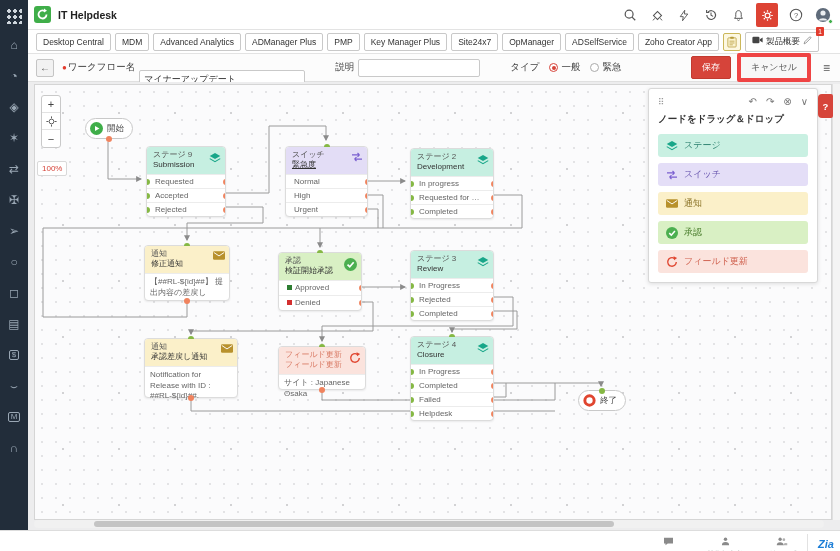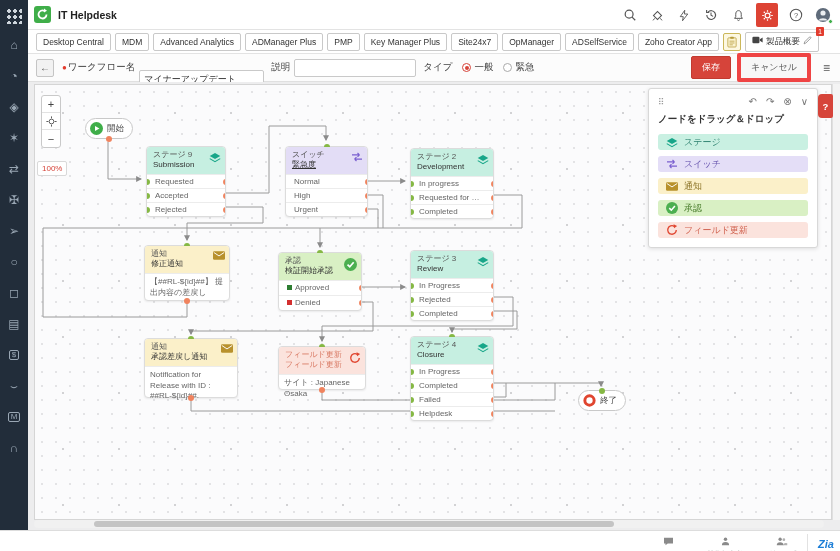--- a/index.html
+++ b/index.html
@@ -37,23 +37,23 @@
     min-width:8px; height:9px; line-height:9px; text-align:center; border-radius:1px; padding:0 1px; }
 
   
   #toolbar { position:absolute; left:28px; top:54px; right:0; height:28px; background:#fcfcfc; border-bottom:1px solid #e0e0e0;
     display:flex; align-items:center; font-size:9.5px; color:#444; }
   .back-btn { width:18px; height:18px; border:1px solid #c5c5c5; background:#f2f2f2; border-radius:2px; margin:0 8px;
     display:flex; align-items:center; justify-content:center; font-size:10px; color:#555; cursor:pointer; }
   .req { color:#e23c2e; margin-right:1px; font-size:8px; }
   .tb-input { height:18px; border:1px solid #c9c9c9; border-radius:2px; font-size:9px; padding:0 4px; color:#333;
     font-family:"Liberation Sans","DejaVu Sans",sans-serif; }
-  #wf-name { width:125px; margin-left:4px;margin-top:23px; }
+  #wf-name { width:166px; margin-left:4px;margin-top:23px; }
   #wf-desc { width:122px; margin-left:4px; }
-  .tb-label { margin-left:7px;text-align:right; }
+  .tb-label { margin-left:30px;text-align:right; }
   .radio { width:9px; height:9px; border:1px solid #aaa; border-radius:50%; display:inline-block; margin:0 3px 0 10px;
     vertical-align:-1px; position:relative; cursor:pointer; background:#fff; }
   .radio.on { border-color:#d6443a; }
   .radio.on::after { content:""; position:absolute; left:1.5px; top:1.5px; width:4px; height:4px; border-radius:50%; background:#d6443a; }
   .tb-spacer { flex:1; }
   .btn-save { background:#d6443a; color:#fff; border:1px solid #c23a30; border-radius:2px; font-size:9px;
     padding:4px 10px; cursor:pointer; }
   .btn-cancel { background:#f7f7f7; color:#555; border:4px solid #ef4444; border-radius:2px; font-size:9px;
     padding:4px 10px; margin-left:6px; cursor:pointer; }
   .tb-menu { font-size:12px; color:#555; margin:0 10px 0 12px; cursor:pointer; }
@@ -102,21 +102,21 @@
     display:flex; align-items:center; gap:4px; padding:0 8px 0 4px; font-size:8.5px; color:#444; cursor:move; }
 
   
   #palette { position:absolute; left:648px; top:88px; width:170px; background:#fff; border:1px solid #d8d8d8;
     border-radius:3px; box-shadow:0 1px 4px rgba(0,0,0,.12); padding:6px 9px 9px; z-index:10; }
   .pal-top { display:flex; align-items:center; height:14px; margin-bottom:4px; }
   .pal-drag { color:#9a9a9a; font-size:9px; cursor:grab; }
   .pal-top .sp { flex:1; }
   .pal-act { color:#777; font-size:10px; margin-left:9px; cursor:pointer; line-height:1; }
   .pal-title { font-size:9.5px; font-weight:bold; color:#333; margin:4px 0 8px; }
-  .pal-item { height:16px; border-radius:3px; display:flex; align-items:center; gap:6px; padding:0 8px;
+  .pal-item { height:23px; border-radius:3px; display:flex; align-items:center; gap:6px; padding:0 8px;
     font-size:9px; color:#444; margin-bottom:6px; cursor:grab; }
   .pal-item:last-child { margin-bottom:0; }
   .pi-stage { background:#c9f0e2; color:#2a7f6d; }
   .pi-cond { background:#cfe9fb; color:#2b6ea8; }
   .pi-switch { background:#e4def7; color:#6a58b0; }
   .pi-notif { background:#fbf0c9; color:#8a7226; }
   .pi-appr { background:#d9f0c4; color:#4a7d2d; }
   .pi-field { background:#fbe3dd; color:#cf5f4c; }
 
   #help-tab { position:absolute; left:818px; top:94px; width:15px; height:24px; background:#d6443a; color:#fff;

